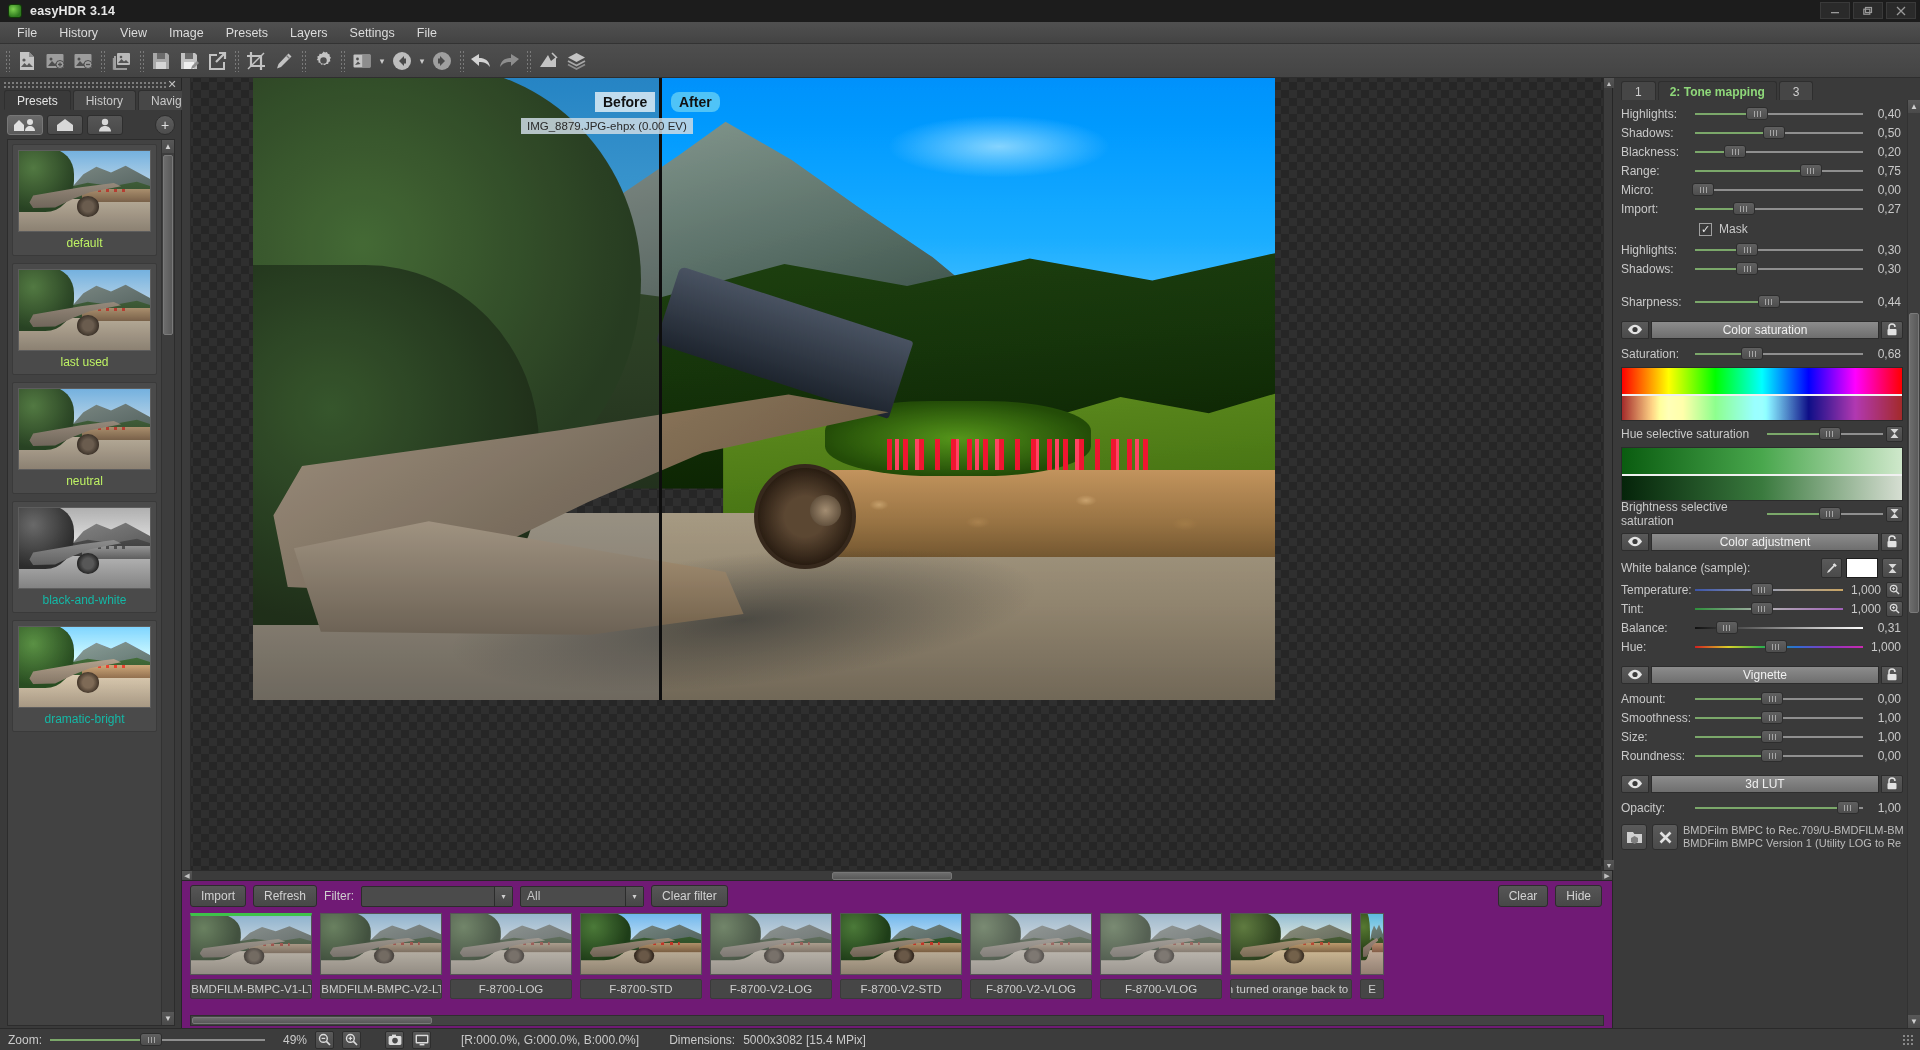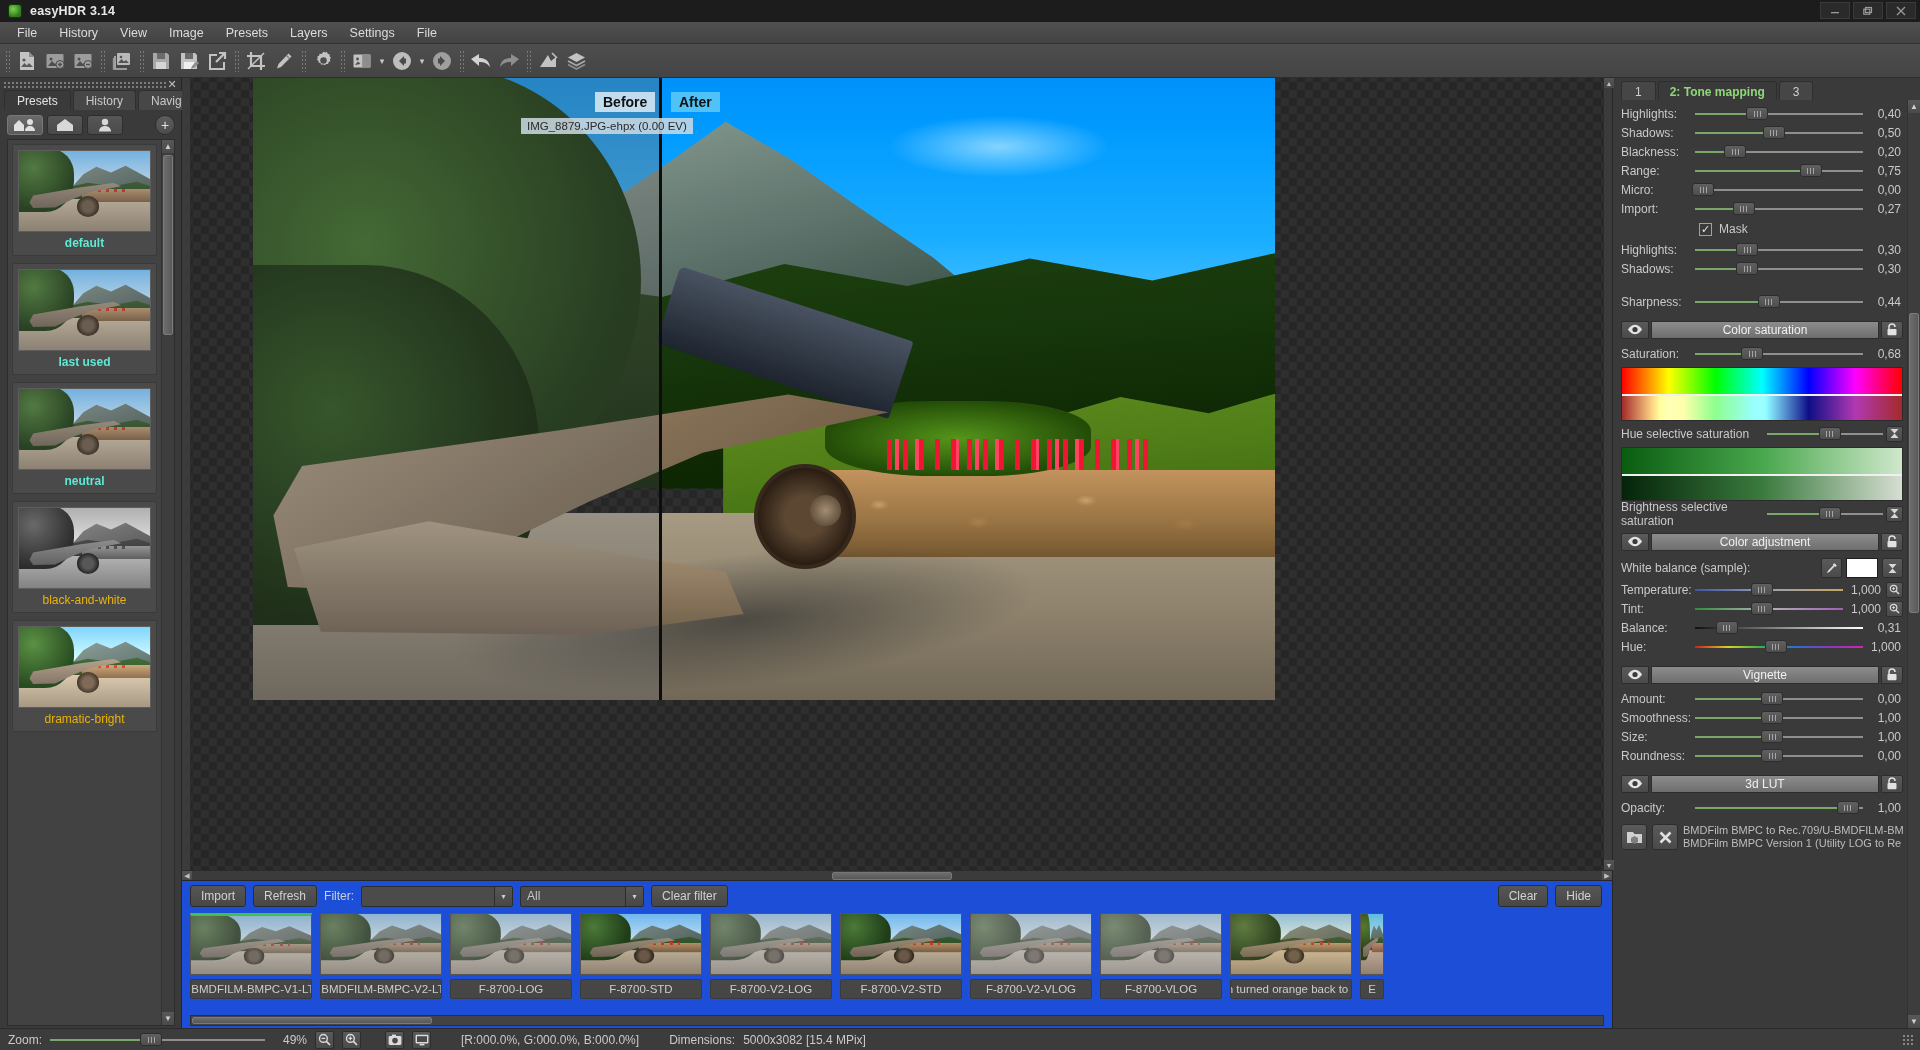--- a/index.html
+++ b/index.html
@@ -75,22 +75,22 @@
     background: linear-gradient(#5d5d5d,#4d4d4d); border:1px solid #2e2e2e;
     display:flex; align-items:center;justify-content:center; color:#e0e0e0; font-size:14px; line-height:1; }
 
   .preset-list-wrap { flex: 1; margin: 0 6px 2px 7px; background: #424242;
      border: 1px solid #2c2c2c; position: relative; overflow: hidden; display:flex; }
   .preset-list { flex:1; overflow: hidden; padding: 4px; }
   .preset-card { background: #4a4a4a; border: 1px solid #3a3a3a; border-radius: 2px;
      margin-bottom: 7px; padding: 5px; }
   .preset-thumb { width: 100%; height: 82px; border: 1px solid #5d5d5d; position: relative;
      overflow: hidden; background: #2a2a2a; }
-  .preset-label { text-align: center; font-size: 12px; color: #eab308; padding-top: 4px; }
-  .preset-label.bold { font-weight: bold; color: #5eead4; }
+  .preset-label { text-align: center; font-size: 12px; color: #14b8a6; padding-top: 4px; }
+  .preset-label.bold { font-weight: normal; color: #bef264; }
   .preset-scroll { width: 13px; background: #3d3d3d; border-left: 1px solid #323232;
      display:flex; flex-direction: column; }
   .ps-arrow { height: 13px; background: linear-gradient(#585858,#4a4a4a); color:#d0d0d0;
      font-size: 8px; display:flex; align-items:center; justify-content:center; }
   .ps-track { flex:1; position: relative; }
   .ps-thumb { position: absolute; left: 1px; right: 1px; top: 2px; height: 180px;
      background: linear-gradient(90deg,#6d6d6d,#5a5a5a); border:1px solid #7a7a7a; border-radius:2px; }
 
   
   .scene { position:absolute; inset:0; }
@@ -194,26 +194,26 @@
       background: repeating-linear-gradient(90deg,#c6263a 0 5px, transparent 5px 16px),
                   repeating-linear-gradient(90deg,transparent 0 8px,#d94f66 8px 12px, transparent 12px 20px); }
   .bs-greenlow { position:absolute; left:56%; top:52%; width:26%; height:12%;
       background: radial-gradient(ellipse at center,#5e8d33,#2f4d1b 72%); border-radius: 40%; }
   .after-tone { filter: saturate(1.22) contrast(1.1) brightness(1.02); }
   .before-tone { filter: saturate(.92) contrast(.92) brightness(.98); }
 
   .badge { position: absolute; padding: 2px 8px; font-weight: bold; font-size: 14px;
      color: #111; }
   .badge-before { background: rgba(214,232,244,.88); }
-  .badge-after { background: #4fc3f7; }
+  .badge-after { background: #4fc3f7; border-radius: 8px; }
   .filename-tip { position:absolute; padding: 2px 6px; font-size: 11.5px; color:#2a2a2a;
      background: rgba(205,218,228,.85); }
 
   
-  .lut-panel { flex: 0 0 148px; background: #1d4ed8; border-top: 1px solid #262626;
+  .lut-panel { flex: 0 0 148px; background: #701a75; border-top: 1px solid #262626;
      display:flex; flex-direction: column; }
   .lut-toolbar { height: 30px; display:flex; align-items:center; gap: 7px; padding: 0 10px 0 8px; }
   .btn { background: linear-gradient(#565656,#474747); border:1px solid #2c2c2c;
      border-radius: 3px; color: #d2d2d2; font-size: 12px; padding: 3px 10px; min-width: 44px;
      text-align:center; }
   .lbl { font-size: 12px; color: #cfcfcf; }
   .combo { height: 21px; background: #4b4b4b; border: 1px solid #2c2c2c; border-radius: 2px;
      display:flex; align-items:center; color:#c6c6c6; font-size: 12px; padding-left: 6px; position:relative; }
   .combo .caret { position:absolute; right:0; top:0; bottom:0; width: 18px;
      background: linear-gradient(#565656,#474747); border-left:1px solid #2c2c2c;

